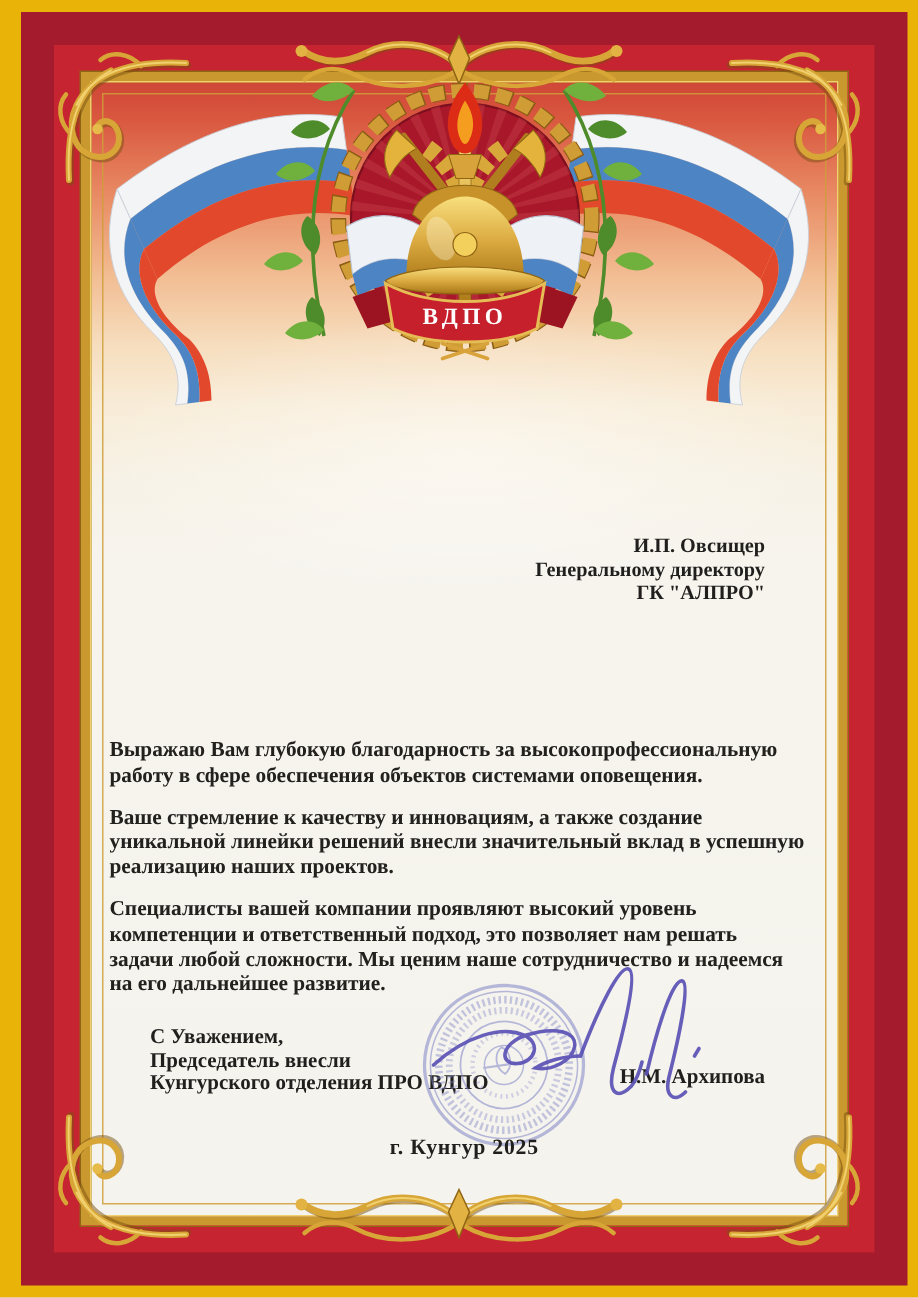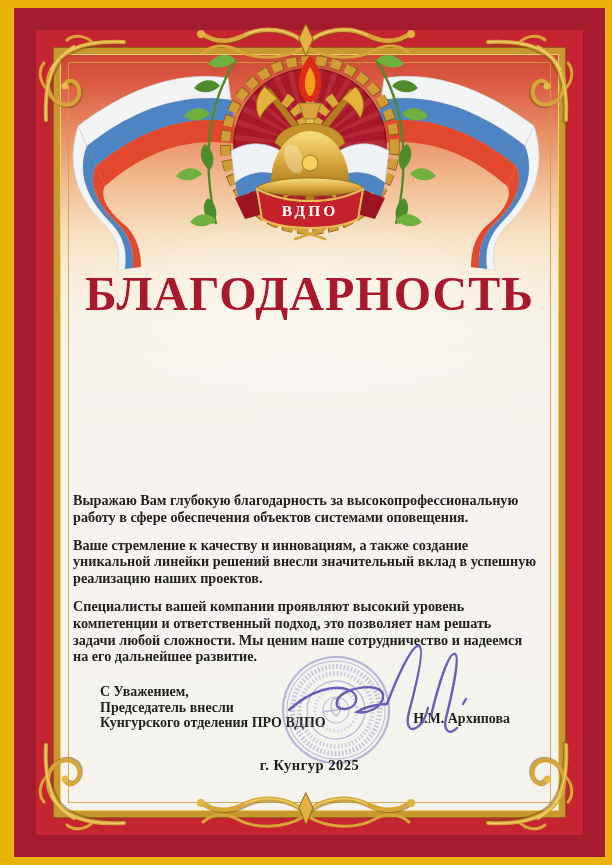--- a/index.html
+++ b/index.html
@@ -217,22 +217,24 @@
     </g>
     <g>
       <path d="M40,144 L20,151 L30,172 L48,167 Z" fill="#9c1322"></path>
       <path d="M150,144 L170,151 L160,172 L142,167 Z" fill="#9c1322"></path>
       <path d="M42,142 C72,158 118,158 148,142 L143,172 C119,184 71,184 47,172 Z" fill="#c6202c" stroke="#e6bd55" stroke-width="2"></path>
       <text x="95" y="169" text-anchor="middle" font-size="15.5" font-weight="bold" letter-spacing="3" fill="#ffffff" font-family="Liberation Serif, serif">ВДПО</text>
       <path d="M80,182 L110,192 M110,182 L80,192" stroke="#d9a33c" stroke-width="2.5" stroke-linecap="round"></path>
     </g>
   </svg>
 
-  <h1 class="title">БЛАГОДАРНОСТЬ</h1>
-
+
+  <div class="recipient">И.П. Овсищер
+Генеральному директору
+ГК "АЛПРО"</div>
 
 
   <div class="body-text">
     <p>Выражаю Вам глубокую благодарность за высокопрофессиональную
 работу в сфере обеспечения объектов системами оповещения.</p>
     <p>Ваше стремление к качеству и инновациям, а также создание
 уникальной линейки решений внесли значительный вклад в успешную
 реализацию наших проектов.</p>
     <p>Специалисты вашей компании проявляют высокий уровень
 компетенции и ответственный подход, это позволяет нам решать

